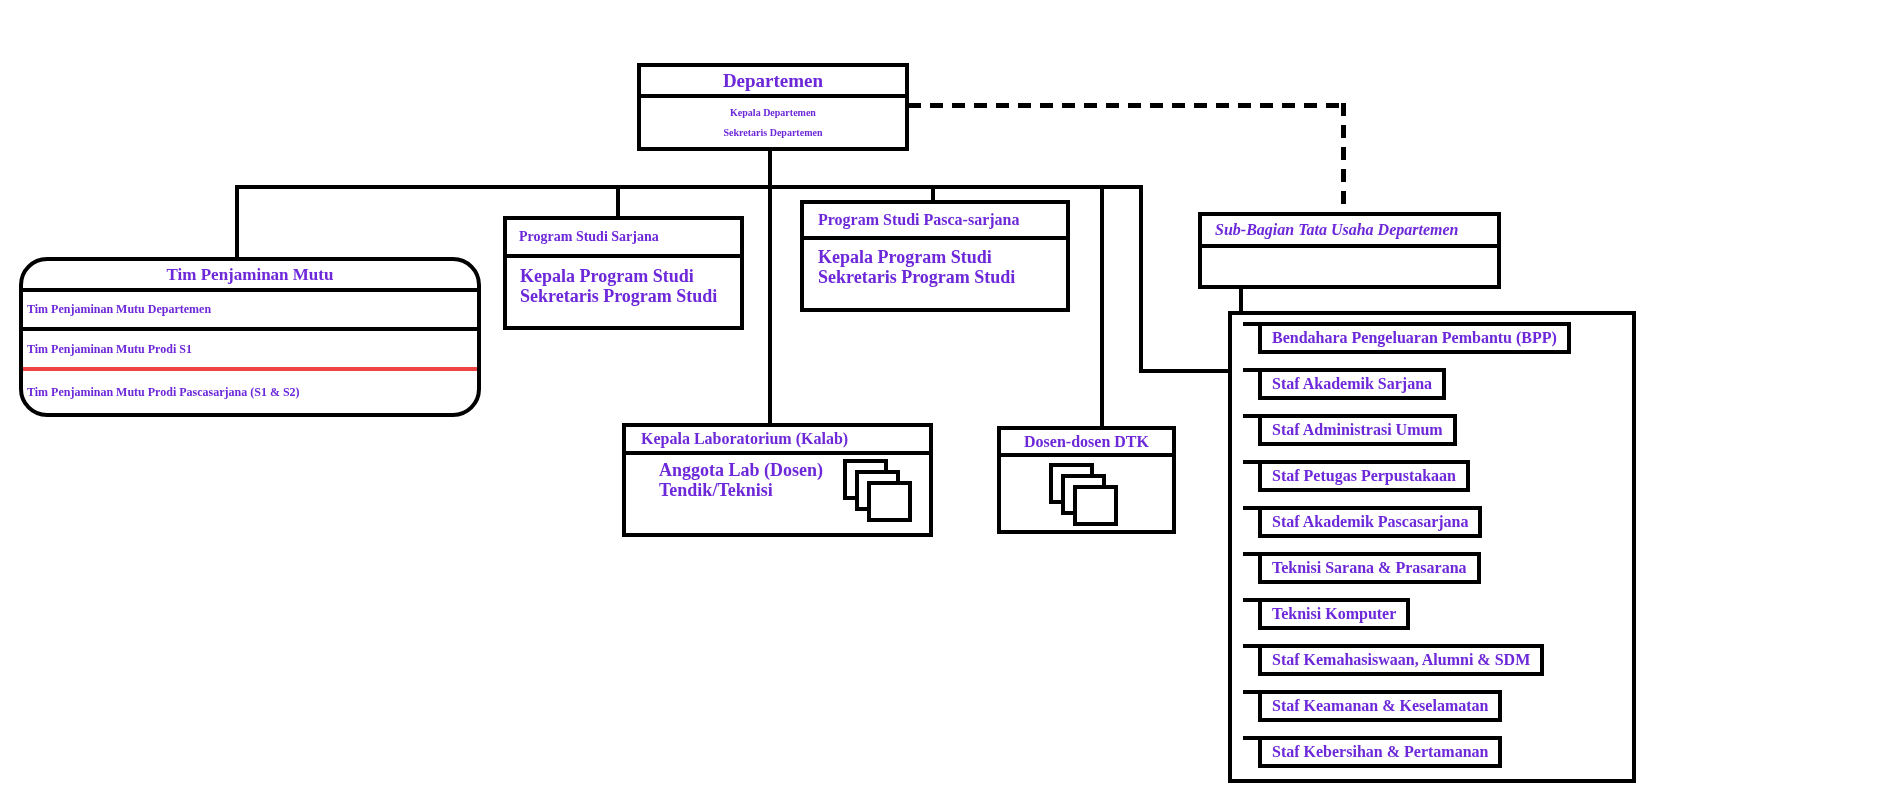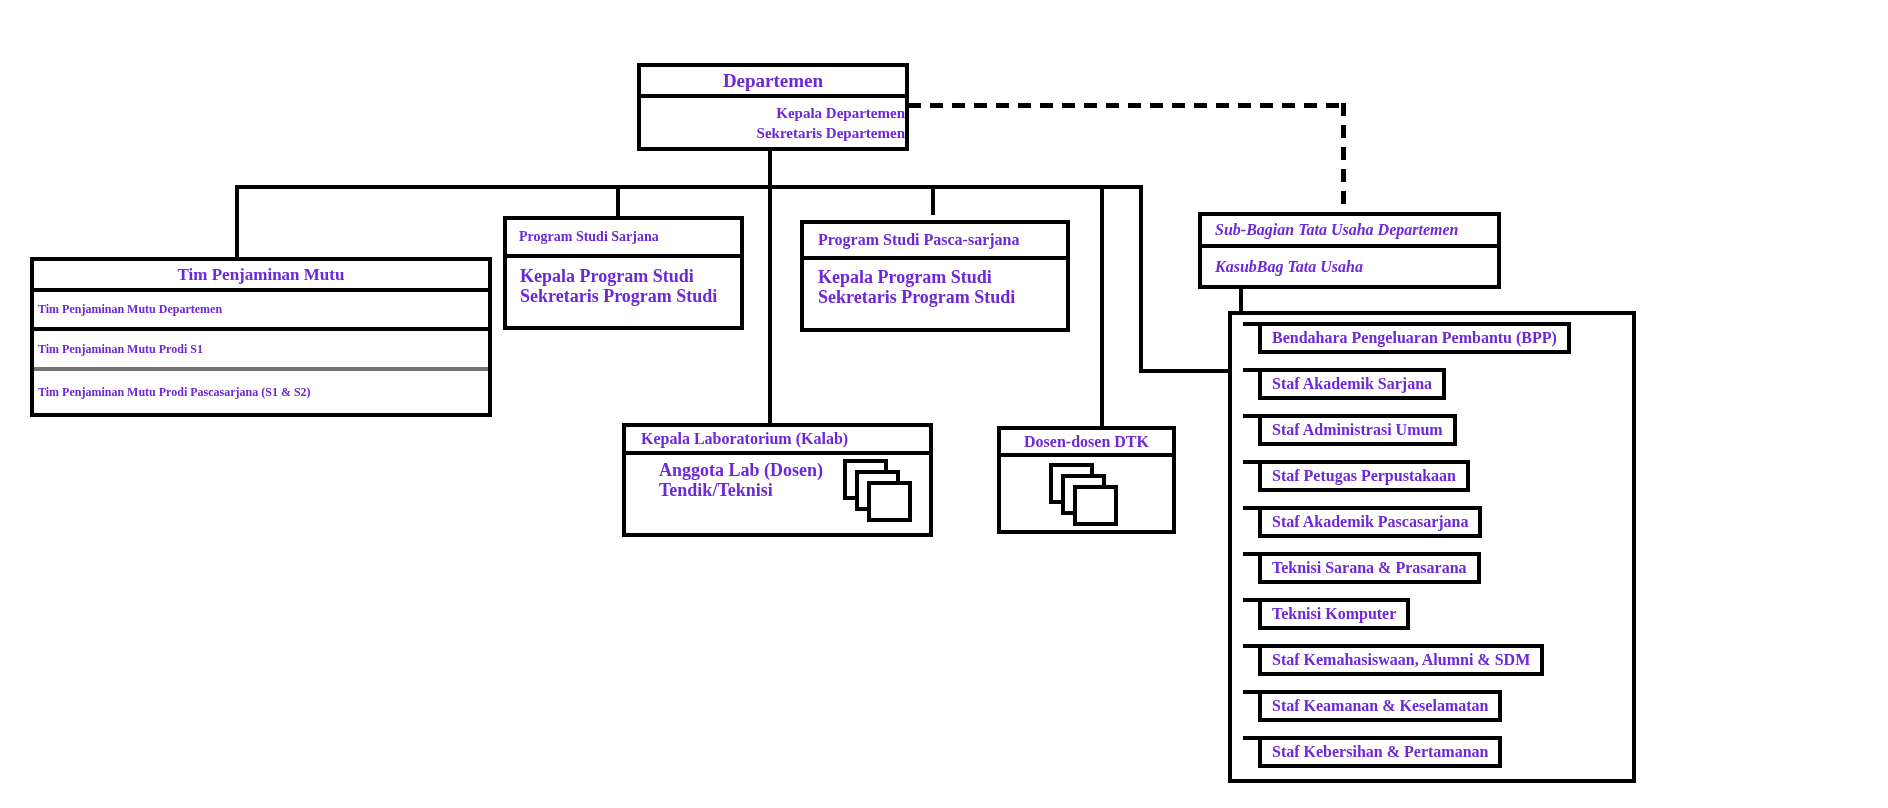--- a/index.html
+++ b/index.html
@@ -9,41 +9,41 @@
     overflow:hidden;
   }
   .line{position:absolute;background:#000;}
   .dash-h{position:absolute;height:5px;background:repeating-linear-gradient(90deg,#000 0 13px,transparent 13px 22px);}
   .dash-v{position:absolute;width:5px;background:repeating-linear-gradient(180deg,#000 0 13px,transparent 13px 22px);}
   .box{position:absolute;border:4px solid #000;background:#fff;box-sizing:border-box;}
   .hdr{display:flex;align-items:center;border-bottom:4px solid #000;box-sizing:content-box;}
   .hdr.center{justify-content:center;}
   .hdr.left{padding-left:13px;}
   .body-lines{padding-top:6px;}
-  .bl{line-height:20px;font-size:15px;text-align:right;}
+  .bl{line-height:20px;font-size:10px;}
   .center-text{text-align:center;}
 
   
   .n-dept{left:637px;top:63px;width:272px;height:88px;}
   .n-dept .hdr{height:27px;font-size:19px;}
   .n-dept .body-lines{padding-top:5px;}
 
   
-  .n-tim{left:30px;top:257px;width:462px;height:160px;}
+  .n-tim{left:19px;top:257px;width:462px;height:160px;border-radius:28px;}
   .n-tim .hdr{height:27px;font-size:17px;}
   .tim-row{display:flex;align-items:center;padding-left:4px;font-size:12px;box-sizing:content-box;}
   .tim-row.r1{height:35px;}
   .tim-row.r2{height:36px;border-top:4px solid #000;}
-  .tim-row.r3{height:42px;border-top:4px solid #737373;}
+  .tim-row.r3{height:42px;border-top:4px solid #ef4444;}
 
   
   .n-ps1{left:503px;top:216px;width:241px;height:114px;}
   .n-ps1 .hdr{height:34px;font-size:14px;padding-left:12px;}
   .n-ps1 .body-lines{padding:8px 0 0 13px;}
-  .n-ps2{left:800px;top:220px;width:270px;height:112px;}
+  .n-ps2{left:800px;top:200px;width:270px;height:112px;}
   .n-ps2 .hdr{height:32px;font-size:16px;padding-left:14px;}
   .n-ps2 .body-lines{padding:7px 0 0 14px;}
   .bl2{line-height:20px;font-size:18px;}
 
   
   .n-kalab{left:622px;top:423px;width:311px;height:114px;}
   .n-kalab .hdr{height:24px;font-size:16px;padding-left:15px;}
   .n-kalab .kalab-body{position:relative;height:78px;}
   .n-kalab .body-lines{padding:5px 8px 0 33px;}
 
@@ -143,21 +143,20 @@
       <div class="stack-icon dosen-icon">
         <div class="sq sq1"></div>
         <div class="sq sq2"></div>
         <div class="sq sq3"></div>
       </div>
     </div>
   </div>
 
   <div class="box n-subbag">
     <div class="hdr left">Sub-Bagian Tata Usaha Departemen</div>
-    <div class="subbag-row">KasubBag Tata Usaha</div>
   </div>
 
   <div class="box n-bigbox"></div>
   <div class="staff-col">
 
   <div class="staff-item">
       <div class="staff-tick"></div>
       <div class="staff-box">Bendahara Pengeluaran Pembantu (BPP)</div>
     </div>
       <div class="staff-item">

